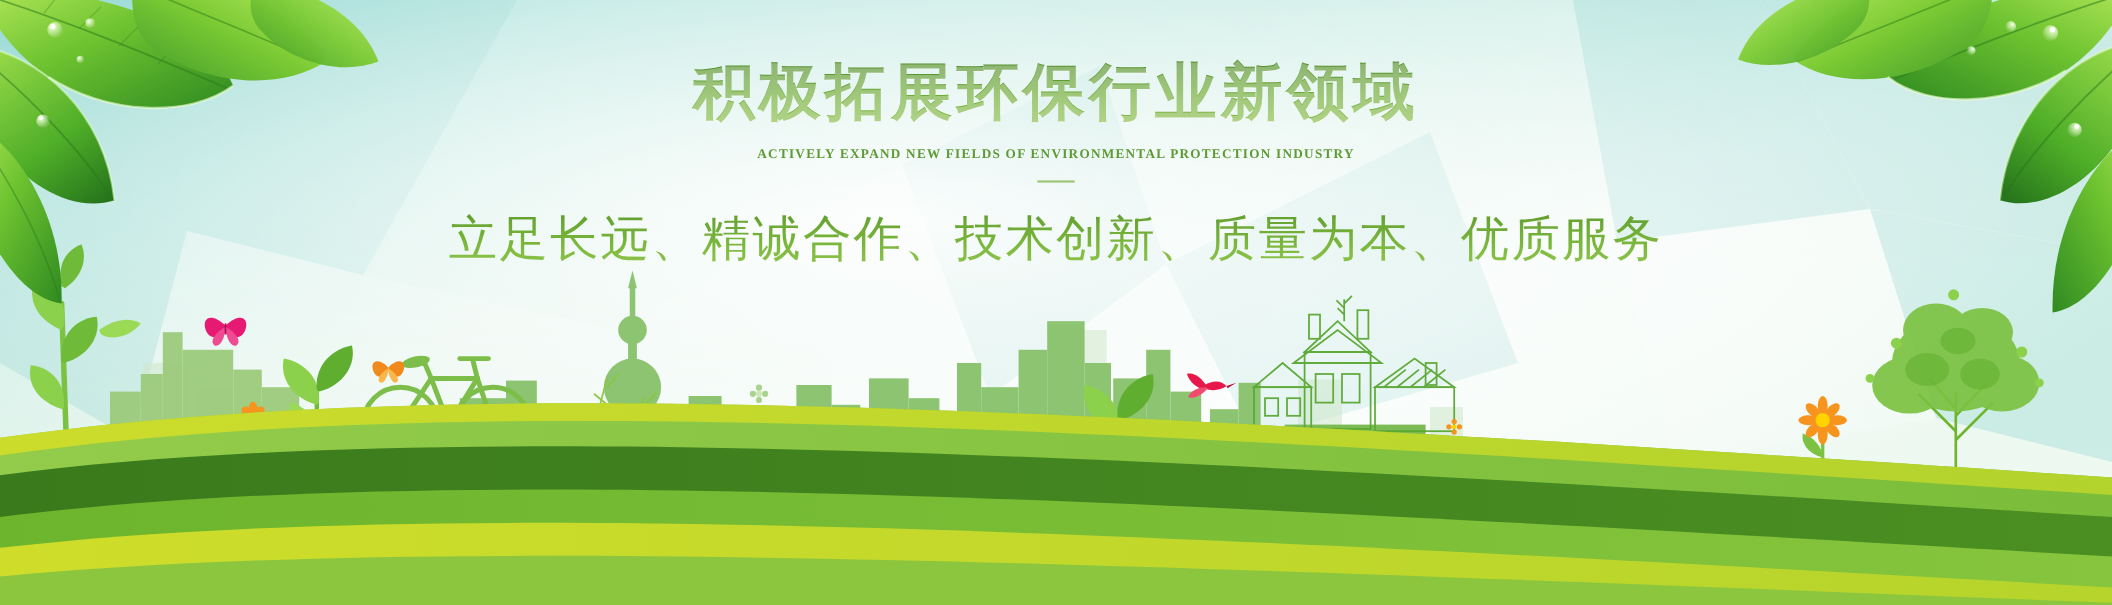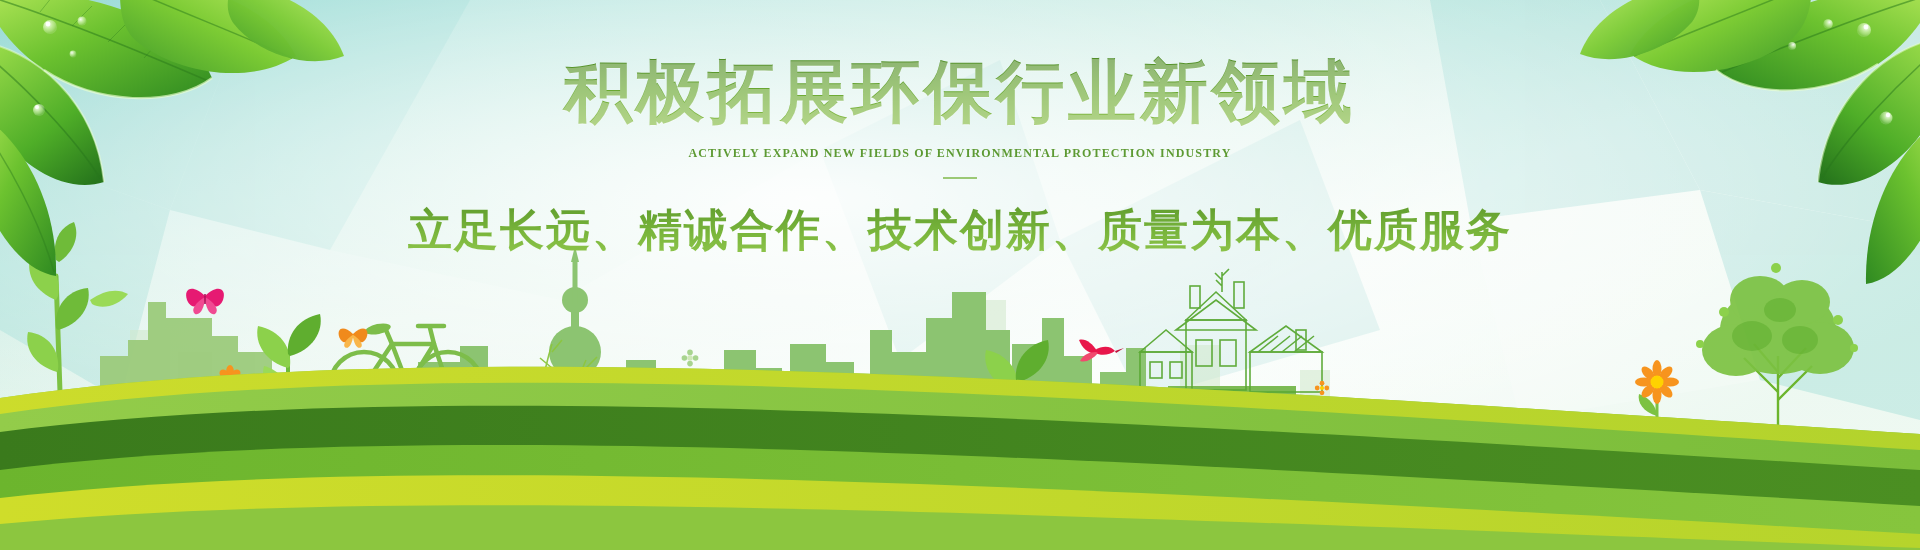--- a/index.html
+++ b/index.html
@@ -20,21 +20,21 @@
 
   
   #text-block {
     position:absolute;
     left:0; right:0; top:54px;
     text-align:center;
     z-index:40;
     pointer-events:none;
   }
   #headline {
-    font-size:68px;
+    font-size:56px;
     font-weight:bold;
     letter-spacing:4px;
     line-height:1.12;
     color:#5a9a2e;
     background:linear-gradient(180deg,#4e8a27 0%,#6aa832 48%,#8cc04a 100%);
     -webkit-background-clip:text;
     background-clip:text;
     -webkit-text-fill-color:transparent;
     text-shadow:0 1px 0 rgba(255,255,255,.35);
   }
@@ -48,21 +48,21 @@
   }
   #divider {
     margin:16px auto 0;
     width:34px; height:2px;
     background:#8cbf5e;
     opacity:.85;
   }
   #tagline {
     margin-top:22px;
     font-size:44px;
-    font-weight:bold;
+    font-weight:normal;
     letter-spacing:2px;
     color:#6aa832;
     background:linear-gradient(180deg,#5d9a2c 0%,#7ab63c 55%,#93c84f 100%);
     -webkit-background-clip:text;
     background-clip:text;
     -webkit-text-fill-color:transparent;
   }
 </style>
 </head>
 <body>

